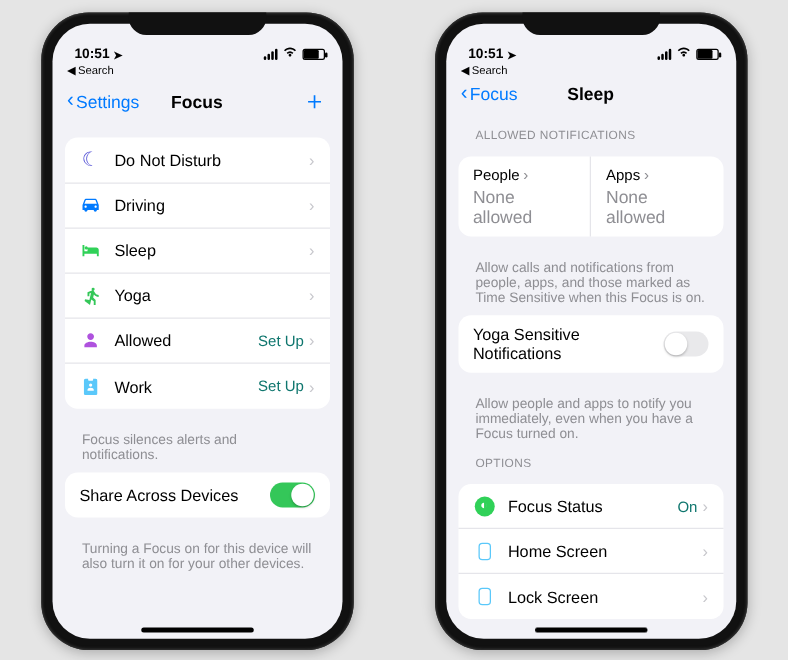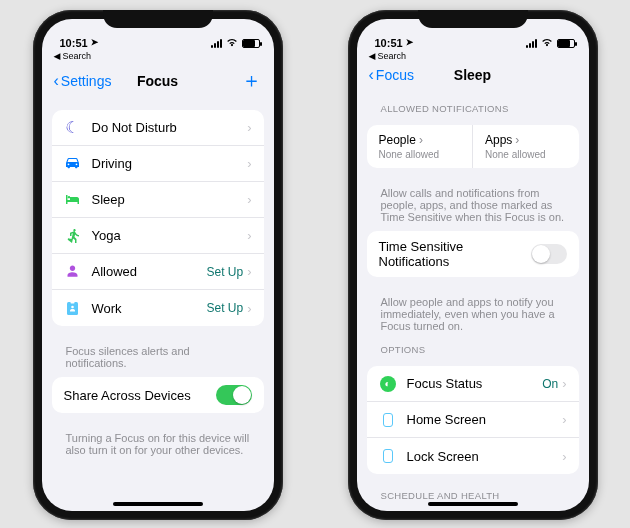--- a/index.html
+++ b/index.html
@@ -30,21 +30,21 @@
     z-index: 20;
   }
   .home-ind {
     position: absolute; bottom: 5px; left: 50%; transform: translateX(-50%);
     width: 90px; height: 4px; background: #000; border-radius: 3px; z-index: 20;
   }
   .status {
     height: 30px; display: flex; justify-content: space-between; align-items: flex-end;
     padding: 0 14px 0 18px; font-size: 11px; font-weight: 600;
   }
-  .status .time { display:flex; align-items:flex-start; gap:3px;}
+  .status .time { display:flex; align-items:flex-end; gap:3px;}
   .status-right { display:flex; align-items:center; gap:4px; }
   .sig-bars { display:flex; gap:1px; align-items:flex-end; }
   .sig-bars span { width:2px; background:#000; border-radius:1px; }
   .sig-bars span:nth-child(1){height:3px}.sig-bars span:nth-child(2){height:5px}
   .sig-bars span:nth-child(3){height:7px}.sig-bars span:nth-child(4){height:9px}
   .wifi {font-size:10px}
   .batt { width:18px; height:9px; border:1px solid #000; border-radius:2px; position:relative;}
   .batt::after{content:""; position:absolute; right:-3px; top:2px; width:2px; height:4px; background:#000; border-radius:1px;}
   .batt .fill{ background:#000; height:100%; width:80%; border-radius:1px;}
   .back-search { font-size:9px; padding:2px 10px 0 12px; display:flex; align-items:center; gap:2px;}
@@ -72,21 +72,21 @@
   .section-header { font-size:9.5px; color:#8e8e93; text-transform:uppercase; padding: 12px 14px 3px; letter-spacing:.3px;}
   .footer-note { font-size:11px; color:#8e8e93; padding: 4px 14px 0; margin-top: 15px;}
   .toggle { width:36px; height:20px; border-radius:10px; position:relative;}
   .toggle .knob{position:absolute; top:1px; width:18px; height:18px; background:#fff; border-radius:50%; box-shadow:0 1px 2px rgba(0,0,0,.25);}
   .toggle-on{background:#34c759}.toggle-on .knob{right:1px}
   .toggle-off{background:#e9e9eb}.toggle-off .knob{left:1px}
   .two-col { display:flex; }
   .two-col .col{ flex:1; padding:8px 12px; }
   .two-col .col:first-child{ border-right:.5px solid #e5e5ea;}
   .col-title{font-size:12px; display:flex; align-items:center; gap:3px;}
-  .col-sub{font-size:10px; color:#8e8e93; margin-top:2px;}
+  .col-sub{font-size:14px; color:#8e8e93; margin-top:2px;}
   .dim { color:#8e8e93; }
 </style>
 </head>
 <body>
 
 <div class="phone">
   <div class="notch"></div>
   <div class="screen">
     <div class="status">
       <div class="time">
@@ -242,21 +242,21 @@
               <span>Apps</span>
               <span class="dim">›</span>
             </div>
           <div class="col-sub">None allowed</div>
         </div>
       </div>
       <div class="footer-note">Allow calls and notifications from people, apps, and those marked as Time Sensitive when this Focus is on.</div>
 
       <div class="card">
         <div class="row">
-          <span class="label">Time Sensitive Notifications</span>
+          <span class="label">Yoga Sensitive Notifications</span>
           <div class="toggle toggle-off">
               <div class="knob"></div>
             </div>
         </div>
       </div>
       <div class="footer-note">Allow people and apps to notify you immediately, even when you have a Focus turned on.</div>
 
       <div class="section-header">Options</div>
       <div class="card">
         <div class="row">

